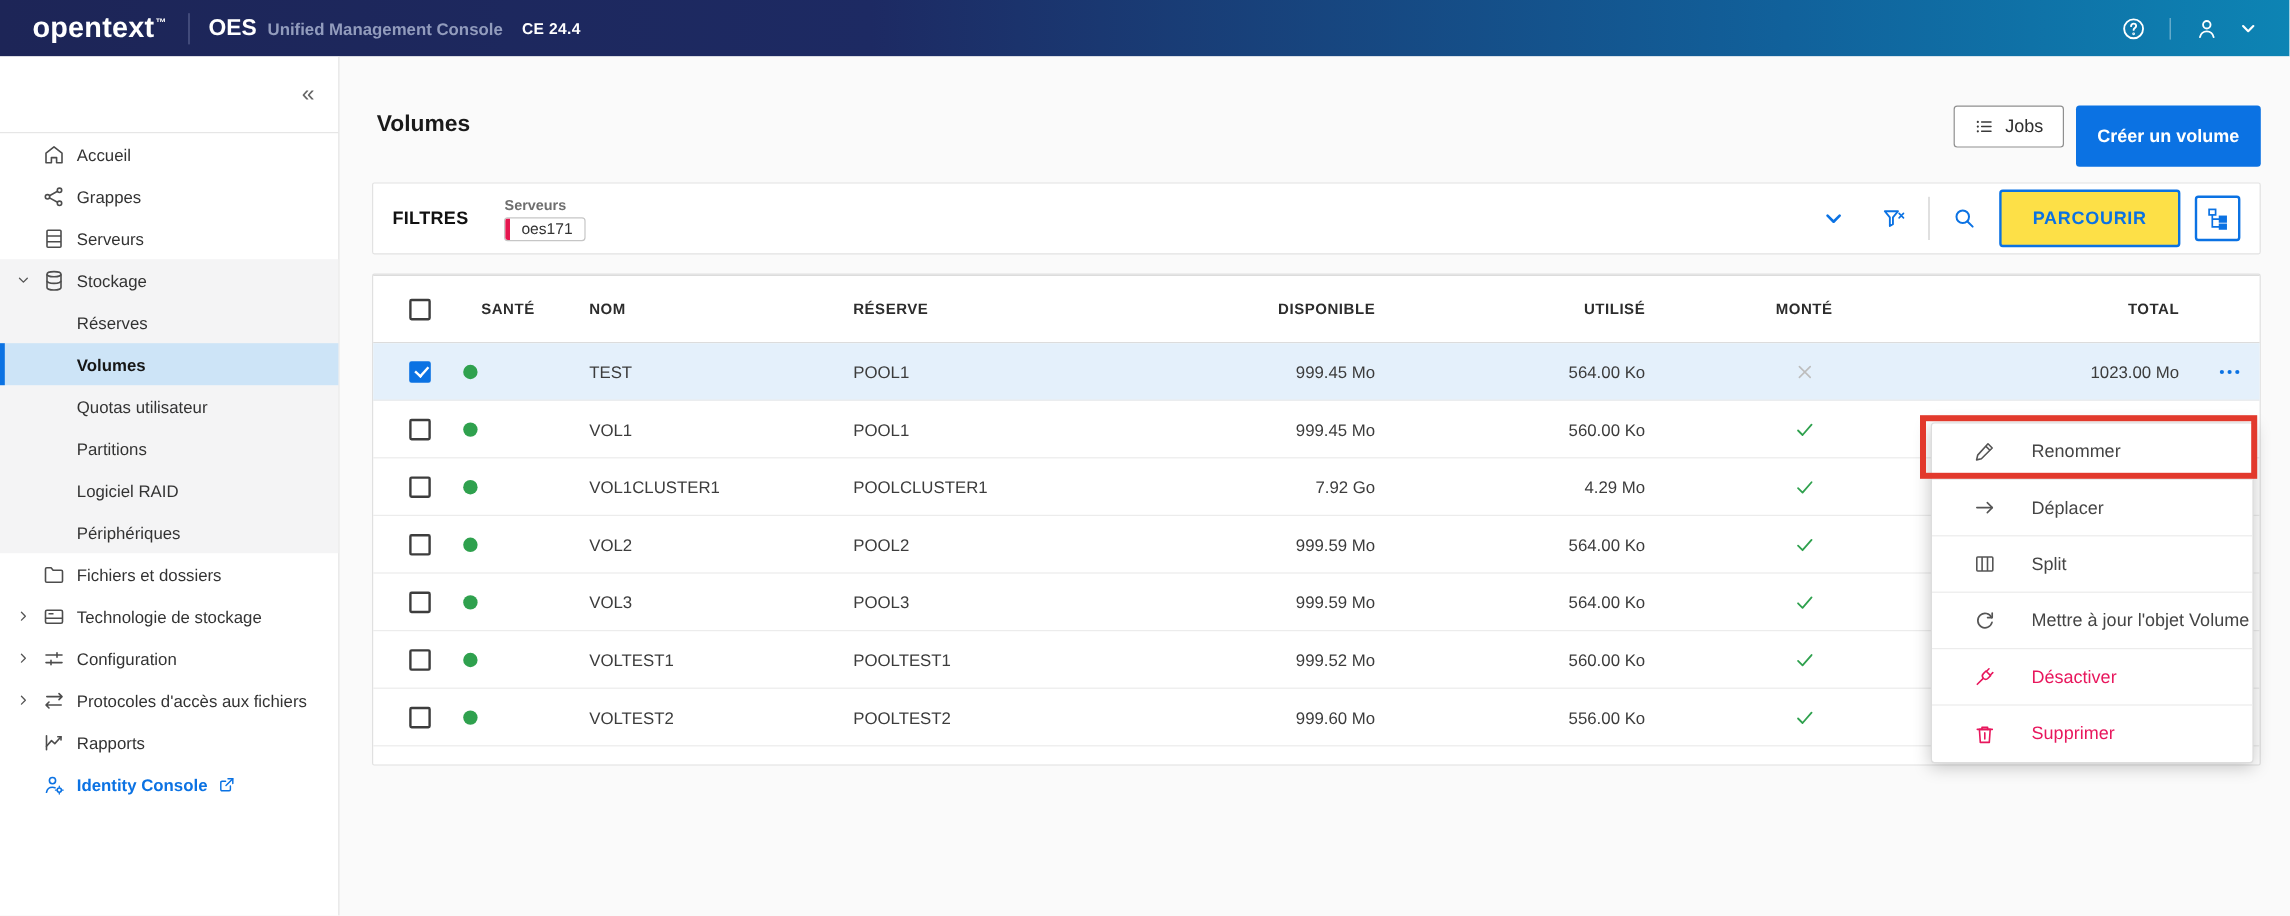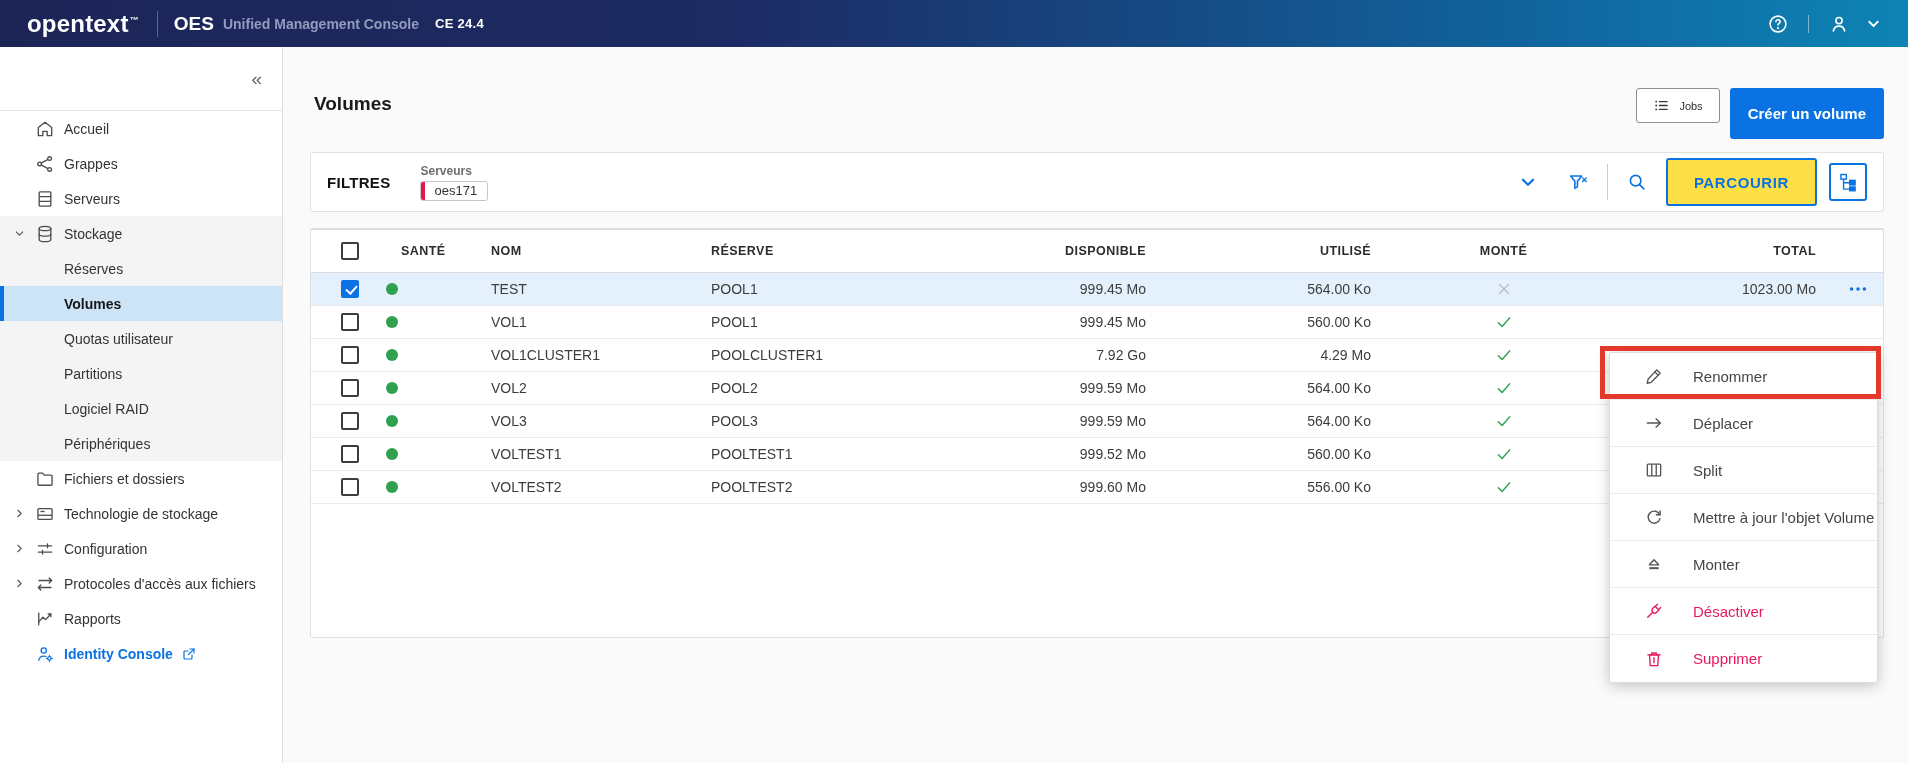--- a/index.html
+++ b/index.html
@@ -42,21 +42,21 @@
   .nav-item.link { color:#0b72e3; font-weight:bold; }
   .nav-item.link .nav-icon { color:#0b72e3; }
   .ext-icon { width:16px; height:16px; margin-left:8px; color:#0b72e3; }
   .ext-icon svg { width:16px; height:16px; display:block; }
 
   
   .main { flex:1; position:relative; background:#fafafa; }
   .page-title { position:absolute; left:31px; top:46px; font-size:19px; font-weight:bold; color:#1a1a1a; }
   .title-actions { position:absolute; top:41px; right:24px; display:flex; gap:10px; }
   .btn-jobs { height:35px; display:flex; align-items:center; gap:9px; padding:0 16px;
-    border:1px solid #8f8f8f; border-radius:3px; background:#fff; font-size:11px;
+    border:1px solid #8f8f8f; border-radius:3px; background:#fff; font-size:15px;
     color:#2d2d2d; cursor:pointer; }
   .btn-jobs svg { width:17px; height:17px; color:#3a3a3a; }
   .btn-create { height:51px; display:flex; align-items:center; padding:0 18px;
     background:#0b72e3; border:none; border-radius:3px; color:#fff; font-size:15px;
     font-weight:bold; cursor:pointer; }
 
   
   .filter-card { position:absolute; left:27px; right:24px; top:105px; height:60px;
     background:#fff; border:1px solid #e2e2e2; border-radius:2px;
     display:flex; align-items:center; padding:0 16px; }
@@ -84,23 +84,23 @@
     background:#fff; border:1px solid #e0e0e0; border-radius:2px; }
   .table-toolbar { height:50px; display:flex; align-items:center; padding:0 20px 0 16px;
     font-size:14px; color:#3d3d3d; }
   .toolbar-icons { margin-left:auto; display:flex; align-items:center; }
   .t-icon { width:21px; height:21px; color:#555; cursor:pointer; }
   .t-icon svg { width:21px; height:21px; display:block; }
   .t-sep { width:1px; height:26px; background:#d6d6d6; margin:0 15px; }
 
   .grid-row { display:grid; grid-template-columns:60px 90px 220px 330px 135px 225px 265px 180px 1fr;
     align-items:center; }
-  .thead { height:44px; border-top:1px solid #dcdcdc; border-bottom:1px solid #dcdcdc;
+  .thead { height:57px; border-top:1px solid #dcdcdc; border-bottom:1px solid #dcdcdc;
     font-size:12.5px; font-weight:bold; color:#2c2c2c; letter-spacing:.45px; }
-  .trow { height:33px; border-bottom:1px solid #ececec; font-size:14px; color:#3c3c3c; }
+  .trow { height:48px; border-bottom:1px solid #ececec; font-size:14px; color:#3c3c3c; }
   .trow.selected { background:#e4f0fb; }
   .cell-pad { padding-left:30px; }
   .num { text-align:right; }
   .center { text-align:center; }
   .c-check { padding-left:30px; }
   .cbx { width:18px; height:18px; border:2px solid #3d3d3d; border-radius:2px; display:block;
     background:#fff; cursor:pointer; position:relative; }
   .cbx.checked { background:#0b72e3; border-color:#0b72e3; }
   .cbx.checked::after { content:""; position:absolute; left:4.5px; top:0.5px; width:5px; height:9px;
     border:solid #fff; border-width:0 2px 2px 0; transform:rotate(42deg); }
@@ -570,29 +570,20 @@
   </div>
   <div class="ctx-item">
     <span class="ctx-icon">
         <svg viewBox="0 0 24 24" fill="none" stroke="currentColor" stroke-width="1.7" stroke-linecap="round" stroke-linejoin="round">
           <path d="M18.8 9.2A7.2 7.2 0 1 0 19.2 14"></path>
           <polyline points="19.4,4.6 19.4,9.2 14.8,9.2"></polyline>
         </svg>
       </span>
     <span class="ctx-label">Mettre à jour l'objet Volume</span>
   </div>
-  <div class="ctx-item">
-    <span class="ctx-icon">
-        <svg viewBox="0 0 24 24" fill="none" stroke="currentColor" stroke-width="1.7" stroke-linejoin="round">
-          <path d="M12 6.8l5.6 6.2H6.4z"></path>
-          <path d="M6.4 17h11.2" stroke-width="2.4"></path>
-        </svg>
-      </span>
-    <span class="ctx-label">Monter</span>
-  </div>
   <div class="ctx-item danger">
     <span class="ctx-icon">
         <svg viewBox="0 0 24 24" fill="none" stroke="currentColor" stroke-width="1.6" stroke-linecap="round" stroke-linejoin="round">
           <path d="M16.2 4l-2.4 2.4M20 7.8l-2.4 2.4"></path>
           <path d="M13.2 6.2l4.6 4.6-2.6 2.6a3.25 3.25 0 0 1-4.6-4.6z"></path>
           <path d="M10.2 13.8 4.5 19.5"></path>
         </svg>
       </span>
     <span class="ctx-label">Désactiver</span>
   </div>

